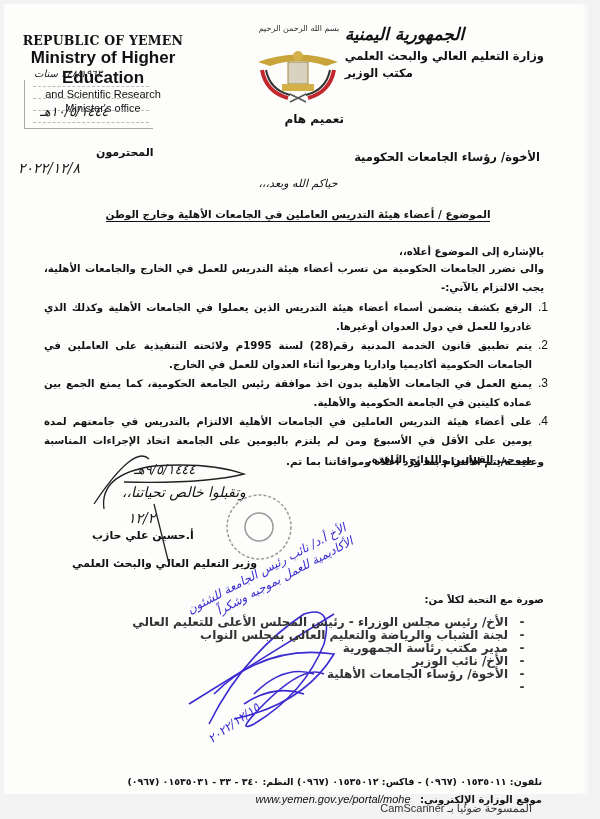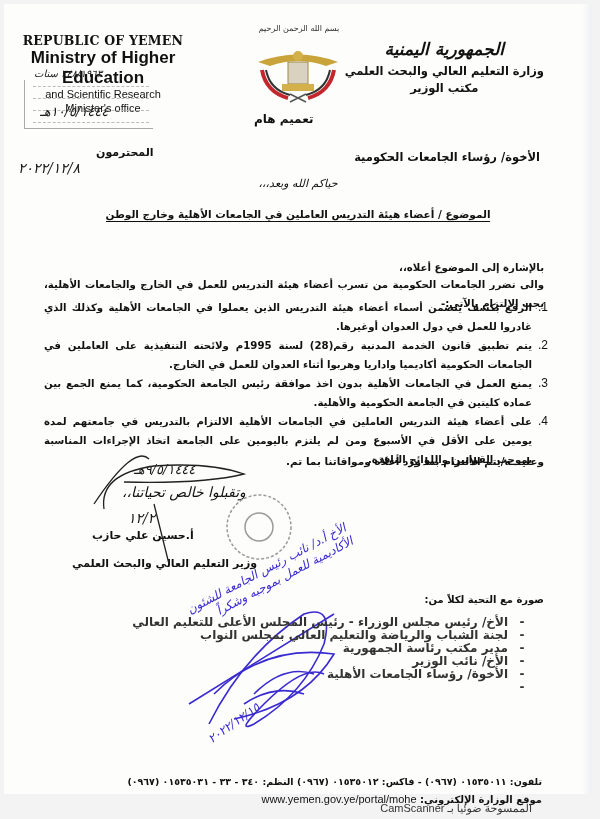--- a/index.html
+++ b/index.html
@@ -16,61 +16,61 @@
   }
   .page::after {
     content: ""; position: absolute; right: 0; top: 0; width: 10px; height: 100%;
     background: linear-gradient(to right, #fdfdfb, #eef0f3);
   }
   .abs { position: absolute; }
   .en-head { left: 14px; top: 30px; width: 170px; text-align: center; line-height: 1.15; }
   .en-head .l1 { font-family: "DejaVu Serif", serif; font-weight: bold; font-size: 12.5px; letter-spacing: 0.2px; }
   .en-head .l2 { font-family: "Liberation Sans", sans-serif; font-weight: bold; font-size: 17px; }
   .en-head .l3, .en-head .l4 { font-family: "Liberation Sans", sans-serif; font-size: 11px; margin-top: 1px; }
-  .ar-head { right: 48px; top: 33px; text-align: center; direction: rtl; line-height: 1.5; }
+  .ar-head { right: 48px; top: 18px; text-align: left; direction: rtl; line-height: 1.5; }
   .ar-head .c1 { font-family: "DejaVu Serif", serif; font-weight: bold; font-size: 17px; font-style: italic; }
   .ar-head .c2 { font-weight: bold; font-size: 11.5px; }
   .ar-head .c3 { font-weight: bold; font-size: 11.5px; letter-spacing: 1px; }
   .emblem { left: 244px; top: 18px; width: 100px; height: 85px; }
   .basmala { left: 245px; top: 20px; width: 100px; text-align: center; font-size: 8px; color: #333; font-family: "DejaVu Serif", serif; }
-  .circular { left: 250px; top: 108px; width: 90px; text-align: left; font-weight: bold; font-size: 12px; direction: rtl; letter-spacing: 2px; }
+  .circular { left: 250px; top: 108px; width: 90px; text-align: right; font-weight: bold; font-size: 12px; direction: rtl; letter-spacing: 2px; }
   .reg-box {
     left: 20px; top: 76px; width: 128px; height: 48px;
     border-left: 1px solid #aaa; border-bottom: 1px solid #aaa;
   }
   .reg-box .dots { position: absolute; left: 8px; right: 4px; height: 0; border-top: 1px dashed #bbb; }
   .hand {
     font-family: "DejaVu Serif", serif; font-style: italic; color: #1a1a1a;
   }
   .regnum { left: 30px; top: 64px; font-size: 10px; direction: rtl; }
   .regdate { left: 36px; top: 100px; font-size: 13px; direction: rtl; }
   .honor { left: 92px; top: 142px; font-weight: bold; font-size: 11px; direction: rtl; }
   .refmark { left: 14px; top: 156px; font-size: 14px; }
   .rtl { direction: rtl; text-align: right; }
   .addressee { right: 52px; top: 146px; font-weight: bold; font-size: 11.5px; margin-left: 18px; }
   .greet { left: 0; width: 588px; top: 173px; text-align: center; font-family: "DejaVu Serif", serif; font-style: italic; font-size: 11px; direction: rtl; }
   .subject { left: 0; width: 588px; top: 204px; text-align: center; font-weight: bold; font-size: 10.5px; direction: rtl; }
   .subject span { border-bottom: 1.5px solid #111; padding-bottom: 1px; }
-  .body-block { right: 48px; width: 500px; font-weight: bold; font-size: 10.2px; line-height: 19px; direction: rtl; text-align: justify; margin-top: 16px; }
+  .body-block { right: 48px; width: 500px; font-weight: bold; font-size: 10.2px; line-height: 19px; direction: rtl; text-align: justify; }
   .ref { top: 238px; }
   .p1 { top: 255px; }
   .items { right: 38px; width: 510px; top: 294px; direction: rtl; font-weight: bold; font-size: 10.2px; line-height: 19px; }
   .item { display: flex; direction: rtl; margin-bottom: 0; }
   .item .num { width: 22px; flex: none; text-align: center; font-weight: normal; font-family: "Liberation Sans", sans-serif; font-size: 12px; }
   .item .txt { flex: 1; text-align: justify; }
   .closing { right: 48px; top: 451px; font-weight: bold; font-size: 10.5px; }
   .respect { left: 118px; top: 480px; font-family: "DejaVu Serif", serif; font-style: italic; font-size: 14px; direction: rtl; }
   .signer { left: 88px; top: 525px; font-weight: bold; font-size: 11px; direction: rtl; }
   .signer-title { left: 68px; top: 553px; font-weight: bold; font-size: 11px; direction: rtl; }
   .cc-title { right: 48px; top: 590px; font-weight: bold; font-size: 10px; direction: rtl; }
   .cc-list { right: 48px; top: 604px; direction: rtl; font-size: 12px; line-height: 13px; font-weight: bold; color: #333; list-style: none; margin: 8px; padding: 0; }
   .cc-list li::before { content: "-"; display: inline-block; width: 28px; text-align: center; }
   .footer-phone { right: 50px; top: 772px; direction: rtl; font-weight: bold; font-size: 9.5px; }
   .footer-site { right: 50px; top: 789px; direction: rtl; font-size: 10px; font-weight: bold; }
-  .footer-site .url { font-family: "Liberation Sans", sans-serif; font-weight: normal; font-size: 11px; direction: ltr; unicode-bidi: embed; text-align: center; }
+  .footer-site .url { font-family: "Liberation Sans", sans-serif; font-style: italic; font-weight: normal; font-size: 11px; margin-right: 6px; direction: ltr; unicode-bidi: embed; text-align: center; }
   .camscanner { right: 68px; top: 802px; direction: rtl; font-size: 11px; color: #333; font-family: "Liberation Sans", sans-serif; }
   .svg-layer { position: absolute; left: 0; top: 0; pointer-events: none; }
 </style>
 </head>
 <body>
 
 <div class="page">
 
   <div class="abs en-head">
     <div class="l1">REPUBLIC OF YEMEN</div>

